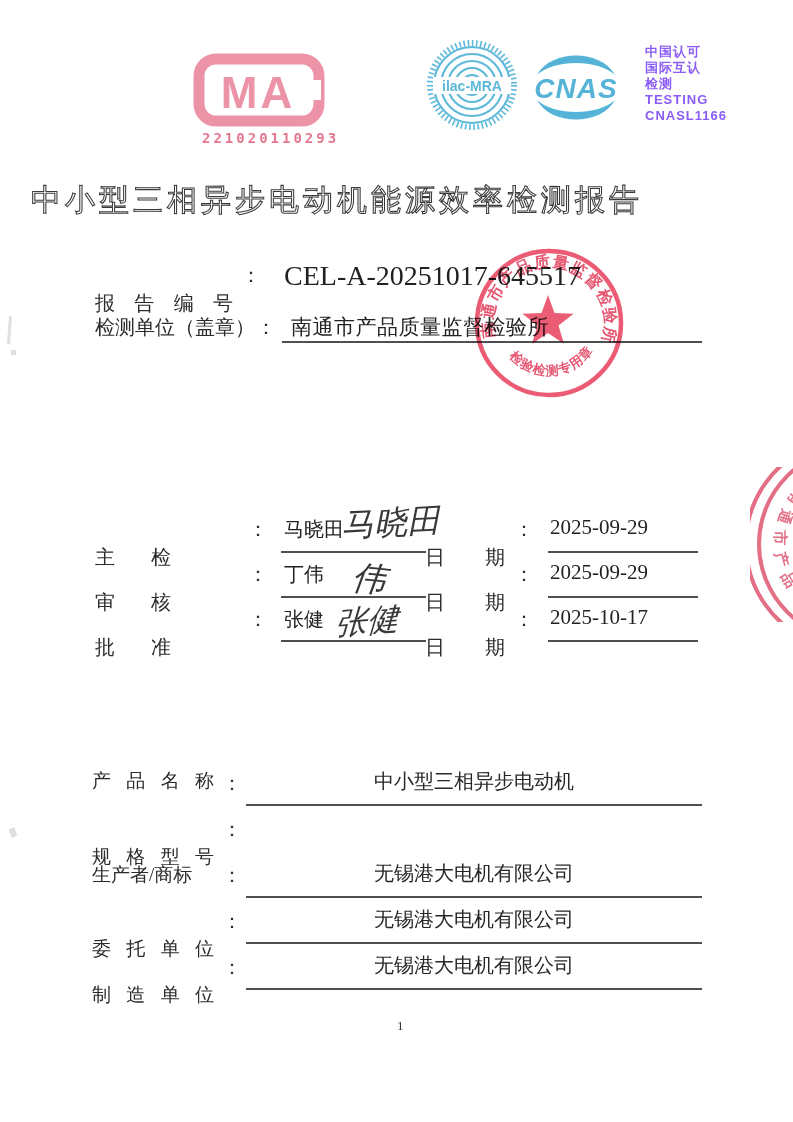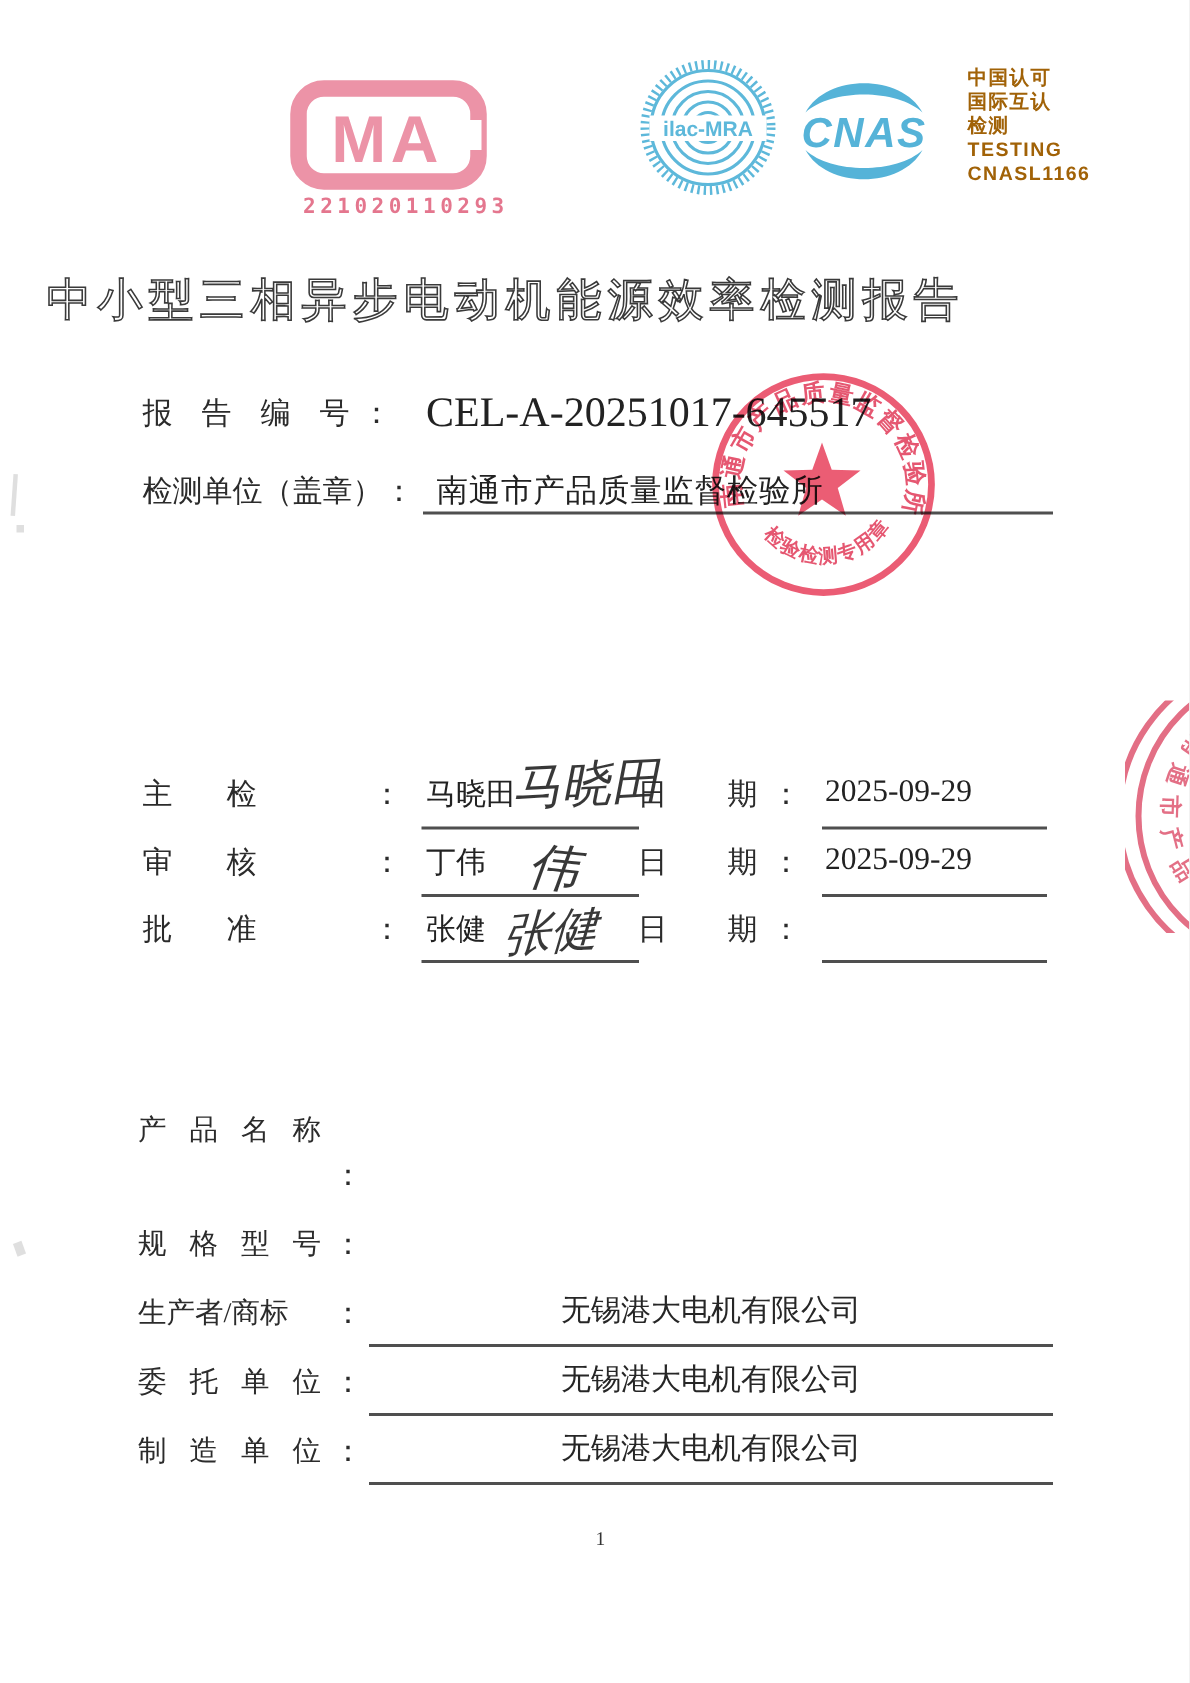--- a/index.html
+++ b/index.html
@@ -7,33 +7,33 @@
         font-family:"Liberation Serif","DejaVu Serif",serif;color:#262626;overflow:hidden;}
   .abs{position:absolute;}
   
   .title{left:0;top:180px;width:674px;text-align:center;font-size:30px;letter-spacing:4px;
          font-weight:400;color:#333;}
   @supports(-webkit-text-stroke:1px #333){
     .title{-webkit-text-stroke:1.05px #3a3a3a;color:transparent;}
   }
   
   .lbl{font-size:20px;color:#2b2b2b;white-space:nowrap;}
-  .just{display:inline-block;text-align:justify;text-align-last:justify;}
+  .just{display:inline-block;text-align:justify;text-align-last:justify;margin-top:28px;}
   .val{font-size:21px;color:#222;white-space:nowrap;}
   .uline{background:#4f4f4f;height:2px;}
   .hand{font-family:"DejaVu Sans",sans-serif;font-style:italic;color:#1d1d1d;opacity:.88;
         white-space:nowrap;}
   .datefield{}
   .prod-field{text-align:center;border-bottom:2px solid #4f4f4f;font-size:20px;}
   .pagenum{font-size:13px;color:#333;}
   
   .cma-num{font-family:"DejaVu Sans Mono",monospace;font-weight:bold;font-size:14px;
            letter-spacing:3px;color:#e4768e;text-align:center;}
   .cnas-lines{font-family:"Liberation Sans","DejaVu Sans",sans-serif;font-weight:bold;
-              font-size:13px;line-height:16px;color:#a16207;letter-spacing:1px;white-space:nowrap;}
+              font-size:13px;line-height:16px;color:#8b5cf6;letter-spacing:1px;white-space:nowrap;}
   .stamp{mix-blend-mode:multiply;}
   .speck{background:#c4c4c4;opacity:.55;}
 </style>
 </head>
 <body>
 
 <div class="page">
 
   <svg class="abs stamp" style="left:192px;top:52px;" width="134" height="76" viewBox="0 0 134 76">
     <rect x="7" y="7" width="120" height="62" rx="17" fill="none" stroke="#ec93a7" stroke-width="11"></rect>
@@ -115,24 +115,26 @@
   <span class="abs val datefield" style="left:550px;top:560px;width:150px;">2025-09-29</span>
   <div class="abs uline" style="left:548px;top:596px;width:150px;"></div>
 
   <span class="abs lbl just" style="left:95px;top:606px;width:76px;">批 准</span>
   <span class="abs lbl" style="left:248px;top:606px;">：</span>
   <span class="abs val" style="left:284px;top:606px;font-size:20px;">张健</span>
   <span class="abs hand" style="left:335px;top:600px;font-size:32px;transform:rotate(-5deg) skewX(-8deg);">张健</span>
   <div class="abs uline" style="left:281px;top:640px;width:145px;"></div>
   <span class="abs lbl just" style="left:425px;top:606px;width:80px;">日 期</span>
   <span class="abs lbl" style="left:514px;top:606px;">：</span>
+  <span class="abs val datefield" style="left:550px;top:605px;width:150px;">2025-10-17</span>
   <div class="abs uline" style="left:548px;top:640px;width:150px;"></div>
 
   <span class="abs lbl just" style="left:92px;top:740px;width:122px;font-size:19px;">产 品 名 称</span>
   <span class="abs lbl" style="left:222px;top:770px;">：</span>
+  <div class="abs prod-field" style="left:246px;top:768px;width:456px;height:36px;">中小型三相异步电动机</div>
 
   <span class="abs lbl just" style="left:92px;top:816px;width:122px;font-size:19px;">规 格 型 号</span>
   <span class="abs lbl" style="left:222px;top:816px;">：</span>
 
   <span class="abs lbl" style="left:92px;top:862px;font-size:19px;">生产者/商标</span>
   <span class="abs lbl" style="left:222px;top:862px;">：</span>
   <div class="abs prod-field" style="left:246px;top:860px;width:456px;height:36px;">无锡港大电机有限公司</div>
 
   <span class="abs lbl just" style="left:92px;top:908px;width:122px;font-size:19px;">委 托 单 位</span>
   <span class="abs lbl" style="left:222px;top:908px;">：</span>

